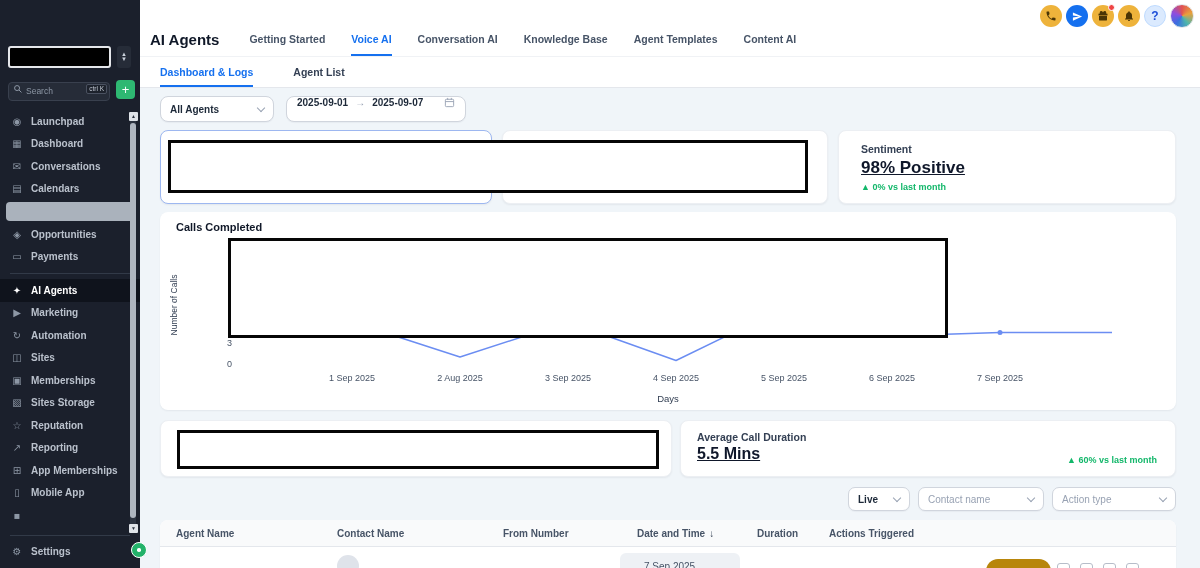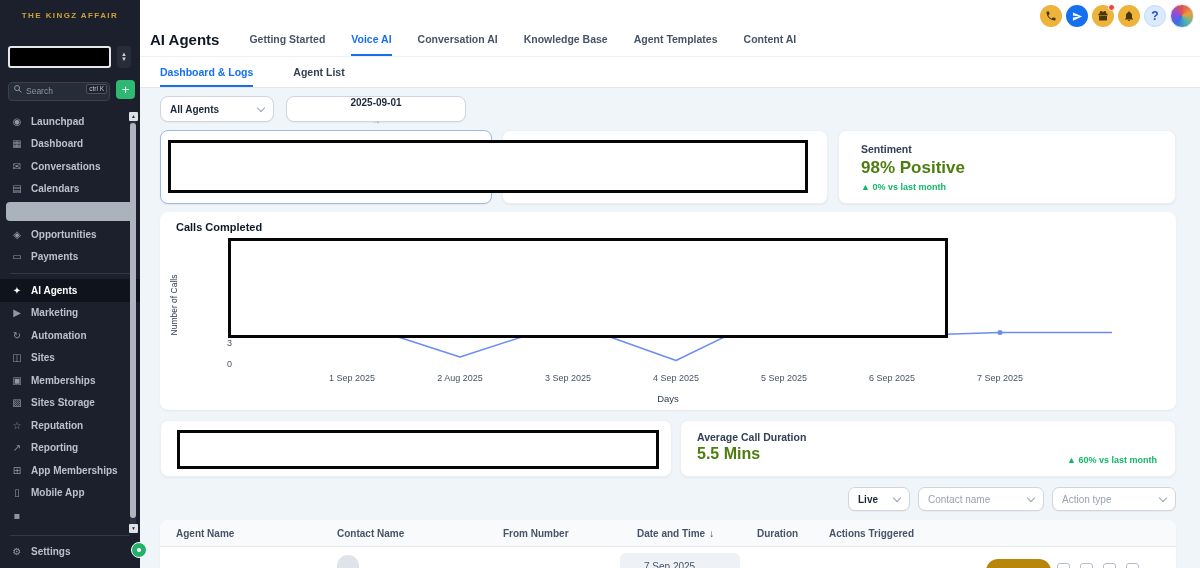--- a/index.html
+++ b/index.html
@@ -54,30 +54,30 @@
   .subtab { font-size:10.5px; font-weight:600; color:#344054; padding-bottom:9px; cursor:pointer; }
   .subtab.active { color:var(--accent_blue,#1570EF); border-bottom:2px solid var(--accent_blue,#1570EF); padding-bottom:7px; }
 
   
   .content { position:absolute; left:140px; top:88px; right:0; bottom:0; background:#f0f5f9; padding:8px 24px 0 20px; overflow:hidden; }
   .filter-row { display:flex; gap:12px; height:26px; }
   .select { display:flex; align-items:center; gap:6px; background:#fff; border:1px solid #d0d5dd; border-radius:8px; height:26px; padding:0 9px; font-size:10px; cursor:pointer; box-shadow:0 1px 1px rgba(16,24,40,.04); }
   .select .val { font-weight:700; color:#1d2939; }
   .select .ph { color:#98a2b3; }
   .chev { width:6px; height:6px; border-right:1.5px solid #98a2b3; border-bottom:1.5px solid #98a2b3; transform:rotate(45deg); margin-left:auto; margin-top:-3px; }
-  .date-pill { display:flex; align-items:center; gap:7px; background:#fff; border:1px solid #d0d5dd; border-radius:8px; height:26px; padding:0 10px; font-size:10px; font-weight:700; color:#1d2939; width:180px; cursor:pointer; box-shadow:0 1px 1px rgba(16,24,40,.04);flex-direction:column; }
+  .date-pill { display:flex; align-items:flex-start; gap:7px; background:#fff; border:1px solid #d0d5dd; border-radius:8px; height:26px; padding:0 10px; font-size:10px; font-weight:700; color:#1d2939; width:180px; cursor:pointer; box-shadow:0 1px 1px rgba(16,24,40,.04); }
   .date-arrow { color:#98a2b3; font-weight:400; }
 
   .cards-row { position:relative; display:flex; gap:10px; margin-top:8px; height:74px; }
   .card { background:#fff; border-radius:8px; box-shadow:0 1px 2px rgba(16,24,40,.06); border:1px solid #eceff3; }
   .card.c1 { width:332px; border:1px solid #9db7f0; }
   .card.c2 { width:326px; }
   .card.c3 { flex:1; padding:12px 22px; }
   .stat-title { font-size:10.5px; font-weight:600; color:#344054; }
-  .stat-value { font-size:17px; font-weight:700; color:#4d7c0f; margin-top:3px; }
+  .stat-value { font-size:17px; font-weight:700; color:#0f172a; margin-top:3px;text-decoration:underline; }
   .stat-delta { font-size:9px; margin-top:4px; }
   .delta-up { color:var(--positive_green,#12B76A); font-weight:700; }
   .delta-note { color:var(--positive_green,#12B76A); font-weight:600; }
   .redaction { position:absolute; border:3px solid #060606; background:#fff; z-index:5; }
   .r-top { left:8px; top:10px; width:640px; height:53px; }
 
   .chart-card { position:relative; margin-top:8px; height:198px; background:#fff; border-radius:8px; box-shadow:0 1px 2px rgba(16,24,40,.06); overflow:hidden; }
   .chart-title { position:absolute; left:16px; top:9px; font-size:11px; font-weight:700; color:#101828; }
   .y-label { position:absolute; left:-26px; top:88px; font-size:8.5px; color:#344054; transform:rotate(-90deg); transform-origin:center; width:80px; text-align:center; }
   .ytick { position:absolute; left:58px; width:14px; text-align:right; font-size:9px; color:#475467; }
@@ -109,21 +109,20 @@
   .mini-ico { position:absolute; top:16px; width:13px; height:13px; border:1.5px solid #b6bdc9; border-radius:3px; cursor:pointer; background:#fff; }
 
   svg.glyph { display:block; }
 </style>
 </head>
 <body>
 
 <div class="app">
 
   <aside class="sidebar">
-    <div class="logo">THE KINGZ AFFAIR</div>
 
     <div class="acct-row">
       <div class="redaction-dark"></div>
       <div class="acct-toggle">
         <span>▲</span>
         <span>▼</span>
       </div>
     </div>
 
     <div class="search-row">

